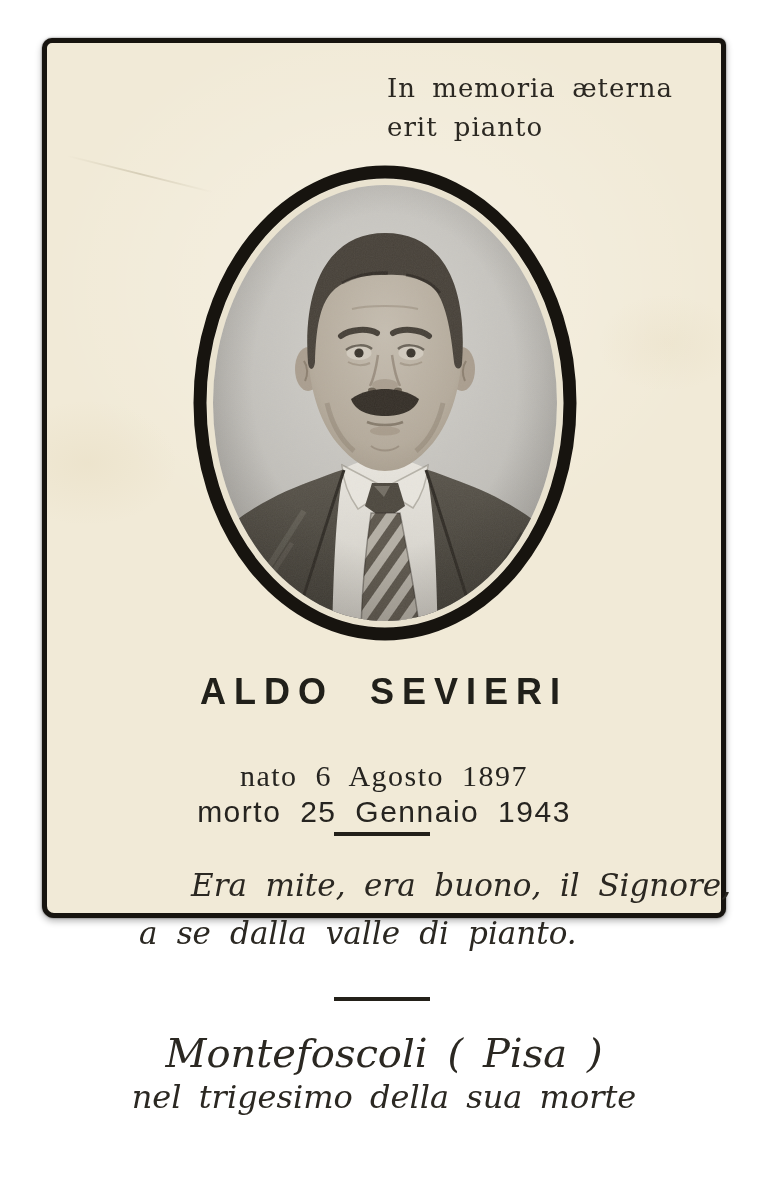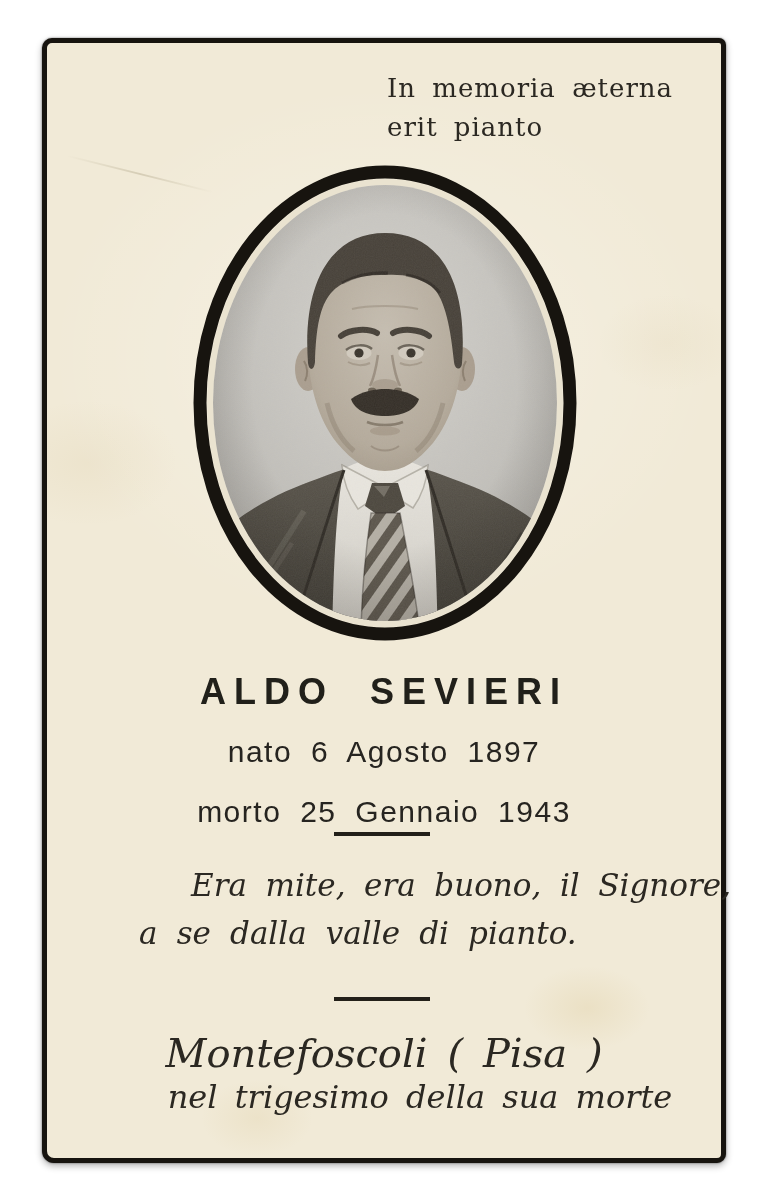--- a/index.html
+++ b/index.html
@@ -10,21 +10,21 @@
     position:relative;
     overflow:hidden;
   }
   .scan{
     position:absolute;inset:0;
     background:#ffffff;
   }
   .card{
     position:absolute;
     left:42px;top:38px;
-    width:684px;height:1125px;
+    width:684px;height:880px;
     box-sizing:border-box;
     border:5px solid #17140f;
     border-radius:10px 7px 9px 12px;
     background:
       radial-gradient(90px 60px at 540px 965px, rgba(188,152,60,.12), transparent 70%),
       radial-gradient(130px 90px at 40px 420px, rgba(185,155,85,.08), transparent 70%),
       radial-gradient(80px 55px at 210px 1075px, rgba(186,148,58,.09), transparent 70%),
       radial-gradient(100px 70px at 620px 300px, rgba(180,150,80,.06), transparent 70%),
       radial-gradient(520px 420px at 50% 28%, rgba(255,255,255,.30), transparent 65%),
       #f1ead7;
@@ -55,21 +55,21 @@
     color:#21201a;
   }
   .dateline{
     position:absolute;left:0;width:100%;
     text-align:center;
     font-family:"Liberation Sans","DejaVu Sans",sans-serif;
     font-size:30px;font-weight:400;
     letter-spacing:1.5px;word-spacing:9px;
     color:#262420;
   }
-  .birth{top:692px;}
+  .birth{top:716px;font-family:Liberation Serif, serif;}
   .death{top:740px;margin-top:12px;}
   .rule{
     position:absolute;left:287px;width:96px;height:4px;
     background:#232019;border:none;margin:0;
   }
   .rule-top{top:789px;}
   .rule-bottom{top:954px;}
   .eulogy{
     position:absolute;left:48px;top:818px;width:592px;
     font-style:italic;font-size:31px;line-height:48px;
@@ -80,21 +80,21 @@
   .eulogy-line.first{padding-left:52px;}
   .eulogy-line.last{text-align:center;text-align-last:left;word-spacing:.30em;}
   .place{
     position:absolute;left:0;top:987px;width:100%;
     text-align:center;font-style:italic;
     font-size:40px;color:#2b2822;word-spacing:.18em;
   }
   .occasion{
     position:absolute;left:0;top:1035px;width:100%;
     text-align:center;font-style:italic;
-    font-size:32px;color:#2b2822;word-spacing:.22em;margin-left:36px;
+    font-size:32px;color:#2b2822;word-spacing:.22em;
   }
 </style>
 </head>
 <body>
 
 <div class="scan">
   <div class="card">
 
     <div class="epitaph">
       <div>In memoria æterna</div>

